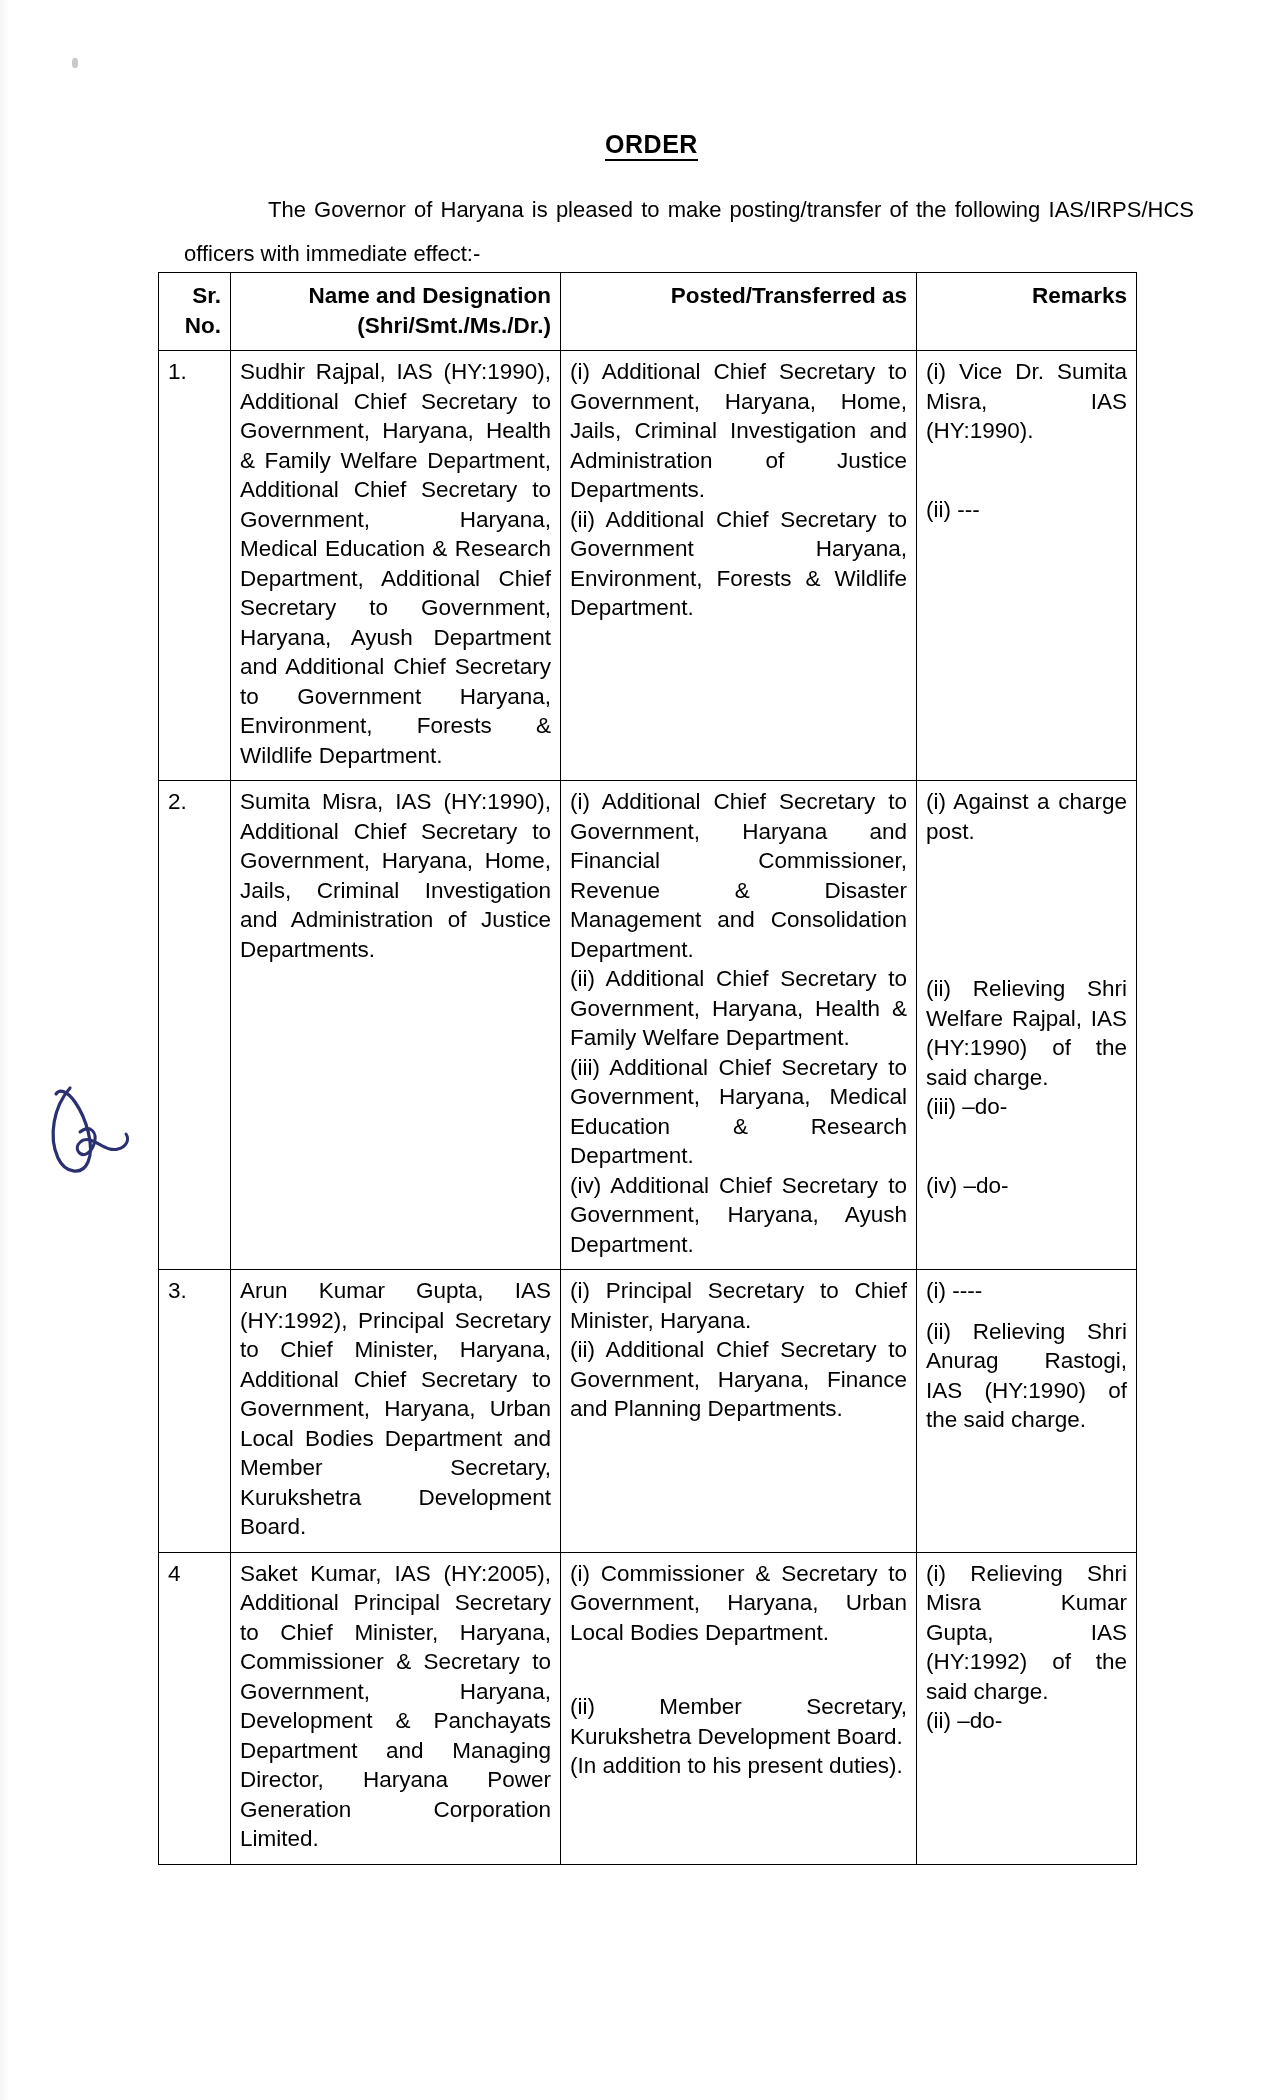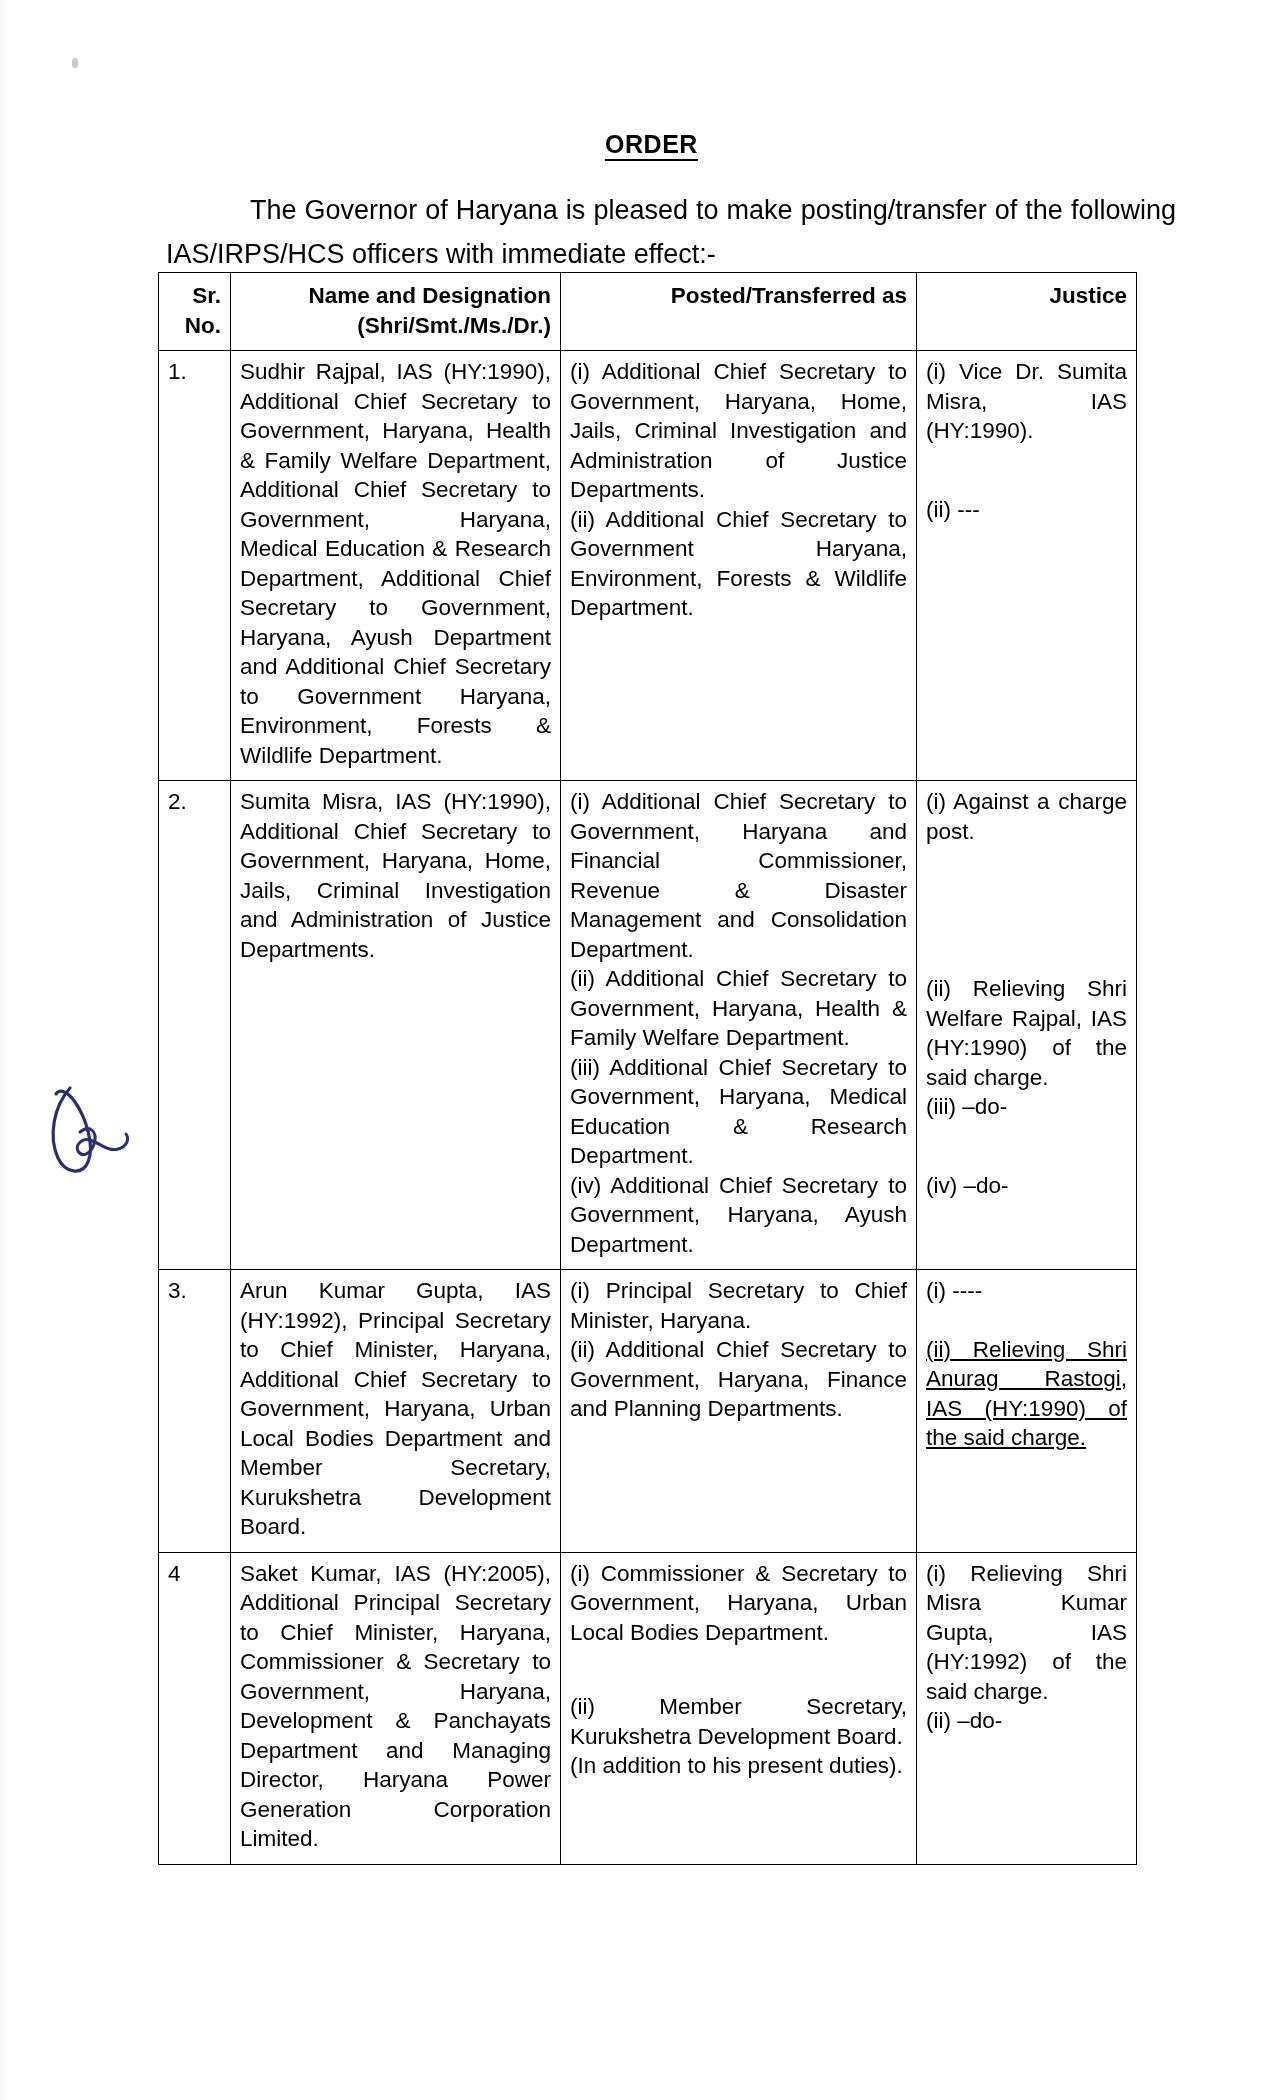--- a/index.html
+++ b/index.html
@@ -44,24 +44,24 @@
     letter-spacing: 0.5px;
     margin-left: 28px;
   }
   .doc-title span {
     border-bottom: 2.5px solid #000;
     padding-bottom: 1px;
   }
 
   .intro {
     position: absolute;
-    left: 166px;
+    left: 184px;
     top: 188px;
     width: 1010px;
-    font-size: 27px;
+    font-size: 22px;
     line-height: 44px;
     text-align: justify;
     text-justify: inter-word;
   }
   .intro .indent {
     display: inline-block;
     width: 84px;
   }
 
   table.order-table {
@@ -103,21 +103,21 @@
   td.posted-cell p,
   td.remarks-cell p {
     margin: 0;
     text-align: justify;
     text-justify: inter-word;
   }
   
   td p:last-child { text-align: justify; }
 
   .remarks-cell p { margin: 0; }
-  .remarks-cell p.gap-before { margin-top: 29px; text-decoration: underline; }
+  .remarks-cell p.gap-before { margin-top: 11px; }
   .remarks-cell p.gap-before-lg { margin-top: 49px; }
   .remarks-cell p.gap-before-xl { margin-top: 128px; }
 
   .signature {
     position: absolute;
     left: 34px;
     top: 1062px;
     width: 130px;
     height: 130px;
   }
@@ -158,21 +158,21 @@
       <tr>
         <th class="c-sr">
           <div>Sr.</div>
           <div>No.</div>
         </th>
         <th class="c-name">
           <div>Name and Designation</div>
           <div>(Shri/Smt./Ms./Dr.)</div>
         </th>
         <th class="c-posted">Posted/Transferred as</th>
-        <th class="c-remarks">Justice</th>
+        <th class="c-remarks">Remarks</th>
       </tr>
     </thead>
     <tbody>
 
       <tr>
         <td class="sr-cell">1.</td>
         <td class="name-cell">
           <p>Sudhir Rajpal, IAS (HY:1990), Additional Chief Secretary to Government, Haryana, Health &amp; Family Welfare Department, Additional Chief Secretary to Government, Haryana, Medical Education &amp; Research Department, Additional Chief Secretary to Government, Haryana, Ayush Department and Additional Chief Secretary to Government Haryana, Environment, Forests &amp; Wildlife Department.</p>
         </td>
         <td class="posted-cell">

